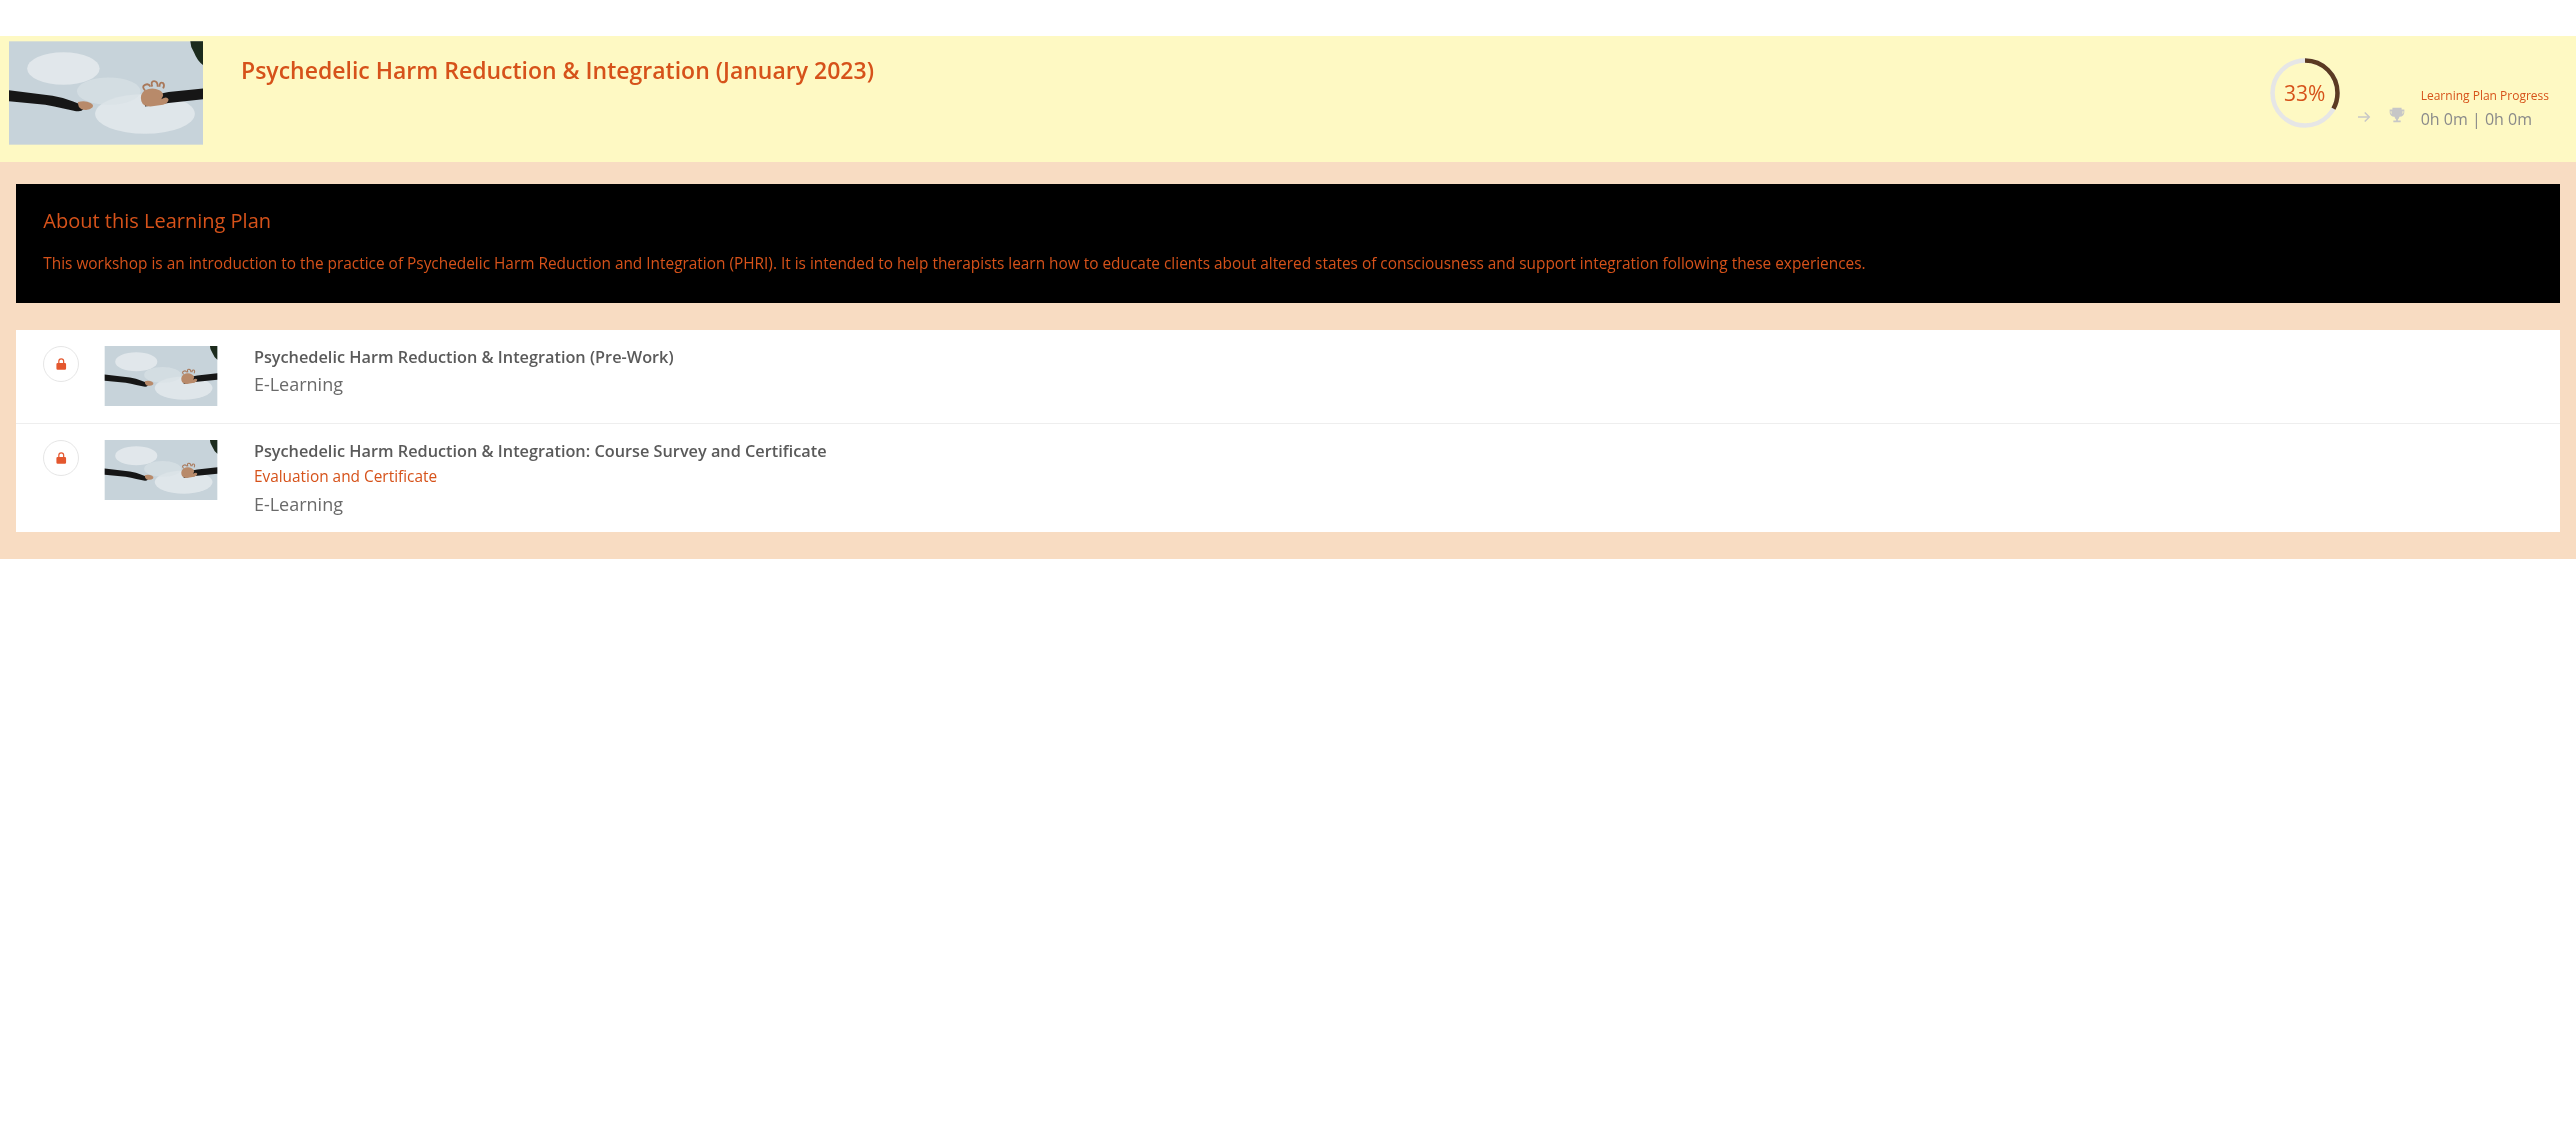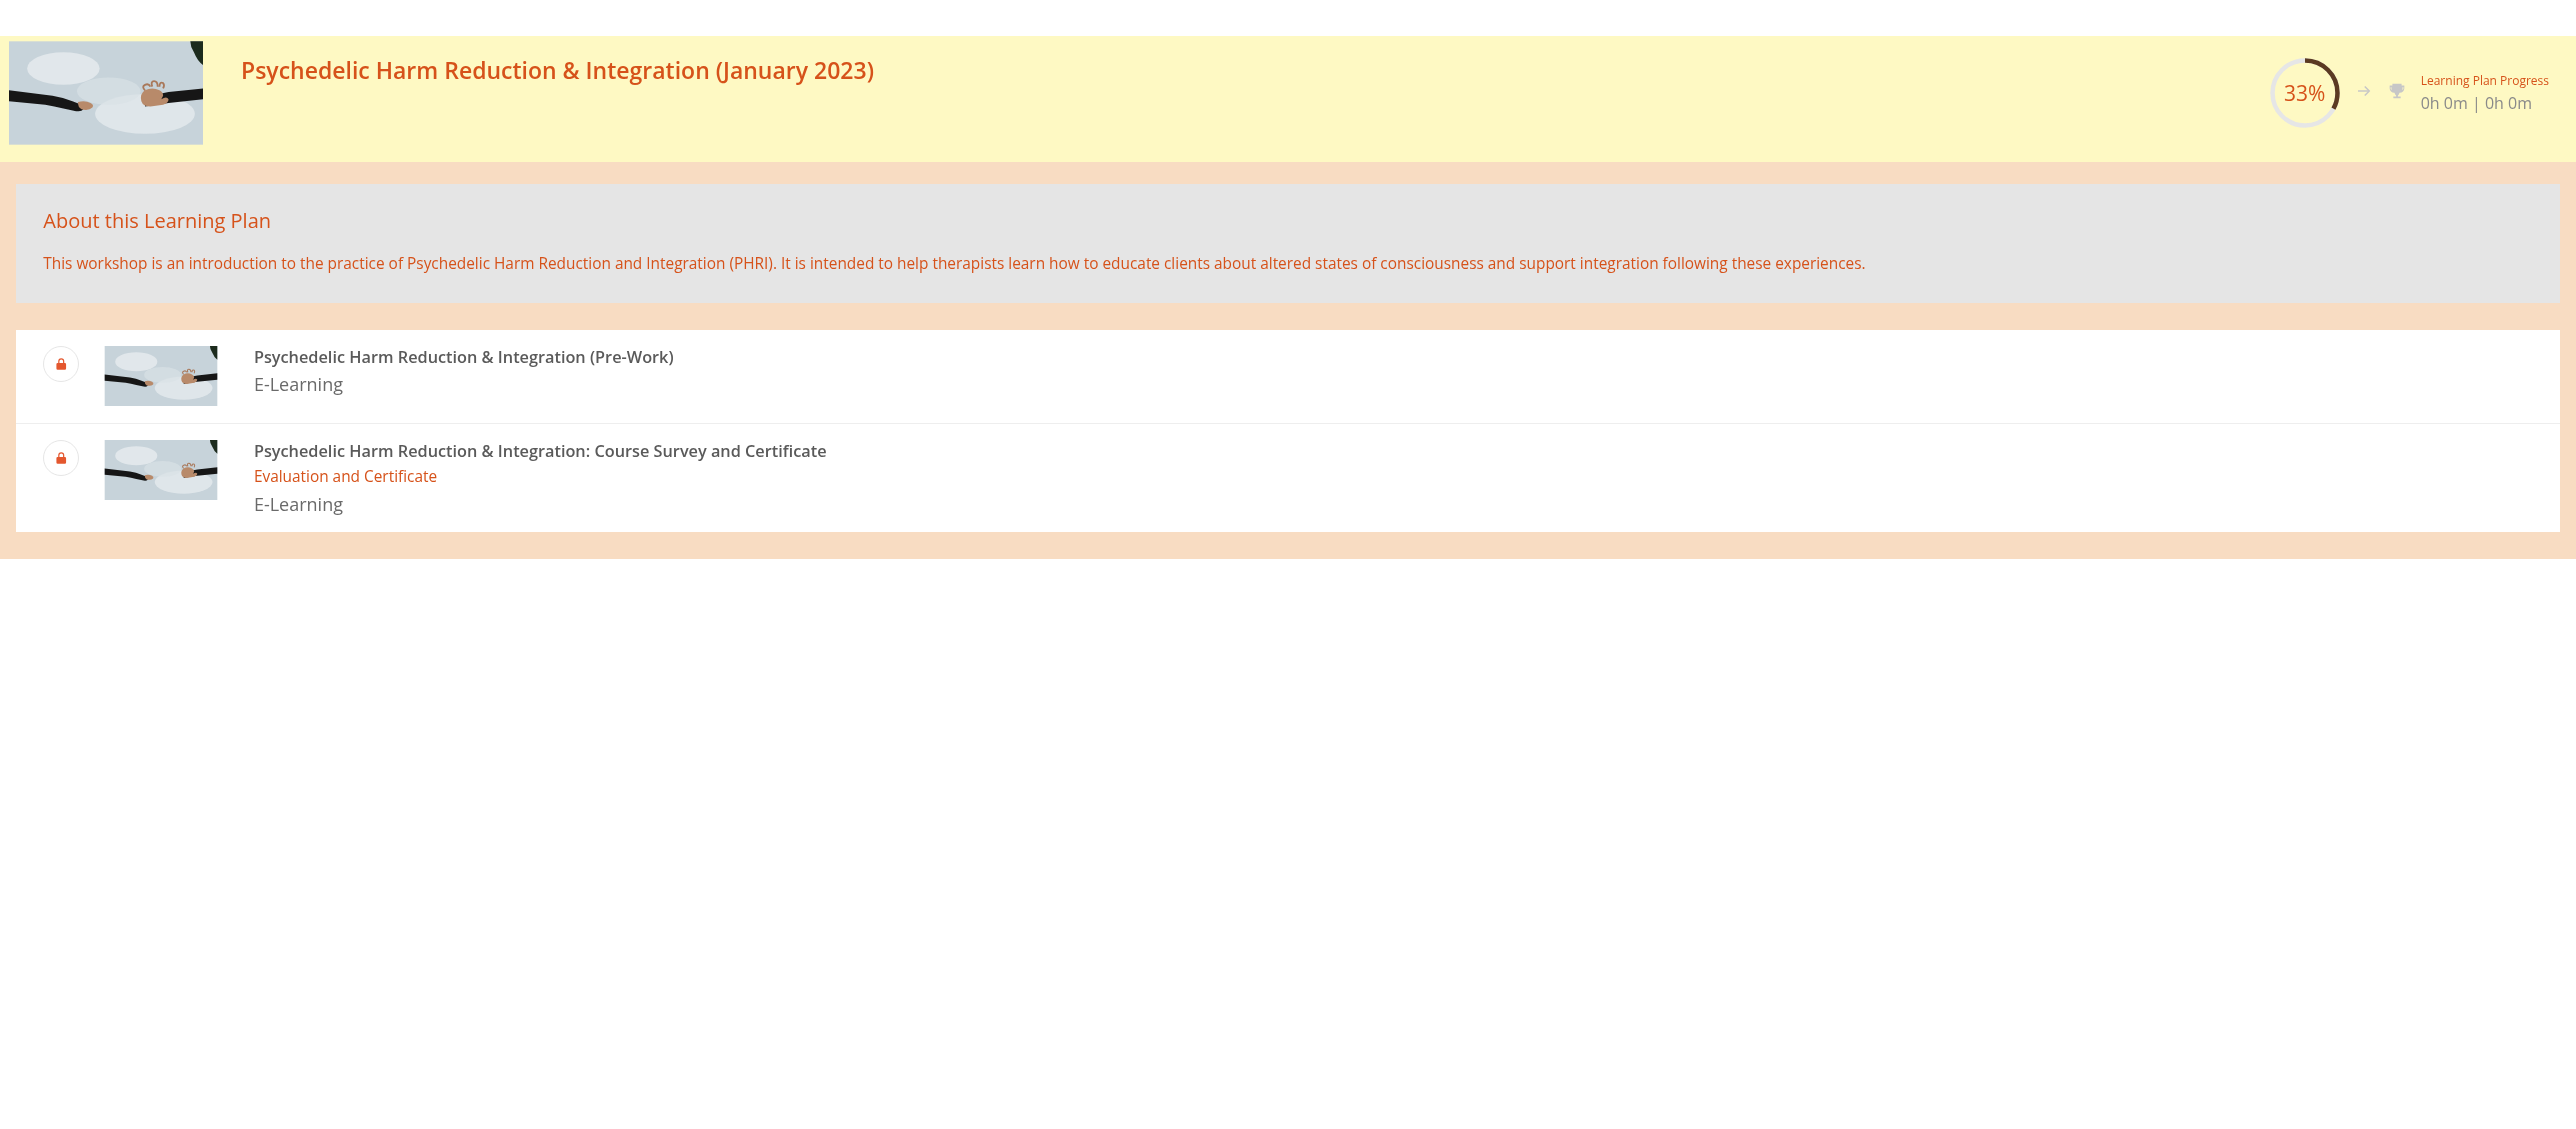--- a/index.html
+++ b/index.html
@@ -30,21 +30,21 @@
     font-weight: 600;
     color: #d6521a;
     margin-bottom: 9px;
   }
   .plan-sub {
     font-size: 15.4px;
     color: #5a5a5a;
   }
   .progress-block {
     display: flex;
-    align-items: center;
+    align-items: flex-end;
     gap: 13px;
     margin-left: auto;
     padding-top: 14.5px;
     padding-right: 18px;
   }
   .progress-ring {
     width: 74px;
     height: 74px;
     position: relative;
   }
@@ -73,21 +73,21 @@
     color: #8a8a8a;
     font-size: 16px;
   }
 
   .body-wrap {
     background: #f8dcc2;
     padding: 22px 16.3px 27px 16.3px;
   }
 
   .about-card {
-    background: #e5e5e5;
+    background: #000000;
     padding: 23.6px 27px 27px 27px;
     margin-bottom: 27px;
   }
   .about-heading {
     color: #d6521a;
     font-size: 20px;
     font-weight: 500;
     margin-bottom: 18px;
   }
   .about-desc {

